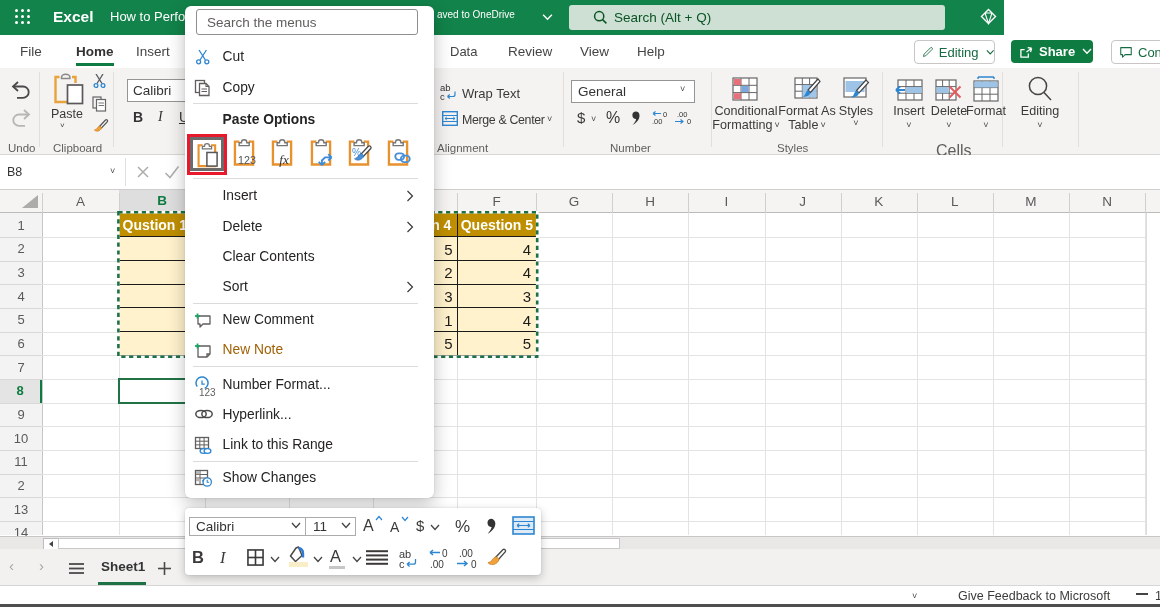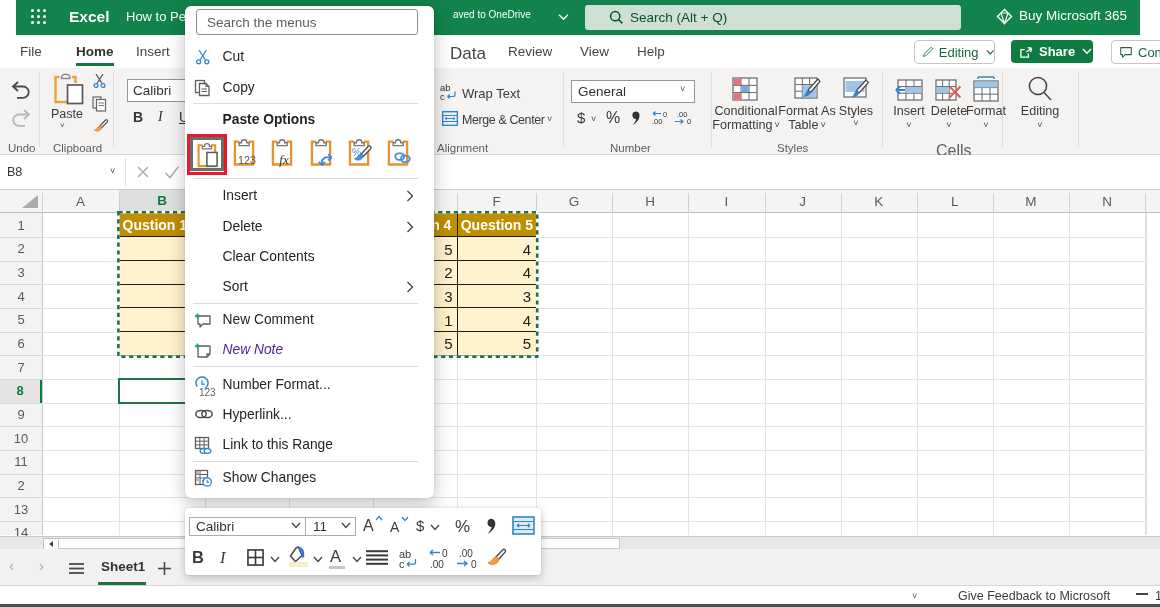--- a/index.html
+++ b/index.html
@@ -1,21 +1,21 @@
 <!DOCTYPE html>
 <html><head><meta charset="utf-8">
 <style>
 html,body{margin:0;padding:0;}
 body{font-family:"Liberation Sans",sans-serif;width:1160px;height:607px;overflow:hidden;position:relative;background:#fff;}
 .ab{position:absolute;}
 .ctr{display:flex;align-items:center;justify-content:center;}
 .vctr{display:flex;align-items:center;}
 </style></head><body>
 
-<div class="ab" style="left:16px;top:0;width:1124px;height:35px;background:#12834A;">
+<div class="ab" style="left:0;top:0;width:1004px;height:35px;background:#12834A;">
 <div class="ab" style="left:15px;top:9px;width:3px;height:3px;border-radius:50%;background:#fff;"></div>
 <div class="ab" style="left:21px;top:9px;width:3px;height:3px;border-radius:50%;background:#fff;"></div>
 <div class="ab" style="left:27px;top:9px;width:3px;height:3px;border-radius:50%;background:#fff;"></div>
 <div class="ab" style="left:15px;top:15px;width:3px;height:3px;border-radius:50%;background:#fff;"></div>
 <div class="ab" style="left:21px;top:15px;width:3px;height:3px;border-radius:50%;background:#fff;"></div>
 <div class="ab" style="left:27px;top:15px;width:3px;height:3px;border-radius:50%;background:#fff;"></div>
 <div class="ab" style="left:15px;top:21px;width:3px;height:3px;border-radius:50%;background:#fff;"></div>
 <div class="ab" style="left:21px;top:21px;width:3px;height:3px;border-radius:50%;background:#fff;"></div>
 <div class="ab" style="left:27px;top:21px;width:3px;height:3px;border-radius:50%;background:#fff;"></div>
 <div class="ab" style="left:53px;top:8px;font-size:15.5px;font-weight:bold;color:#fff;">Excel</div>
@@ -45,21 +45,21 @@
       <line x1="6.47" y1="2.90" x2="5.71" y2="1.05" stroke="#fff" stroke-width="2.4"></line>
       <line x1="11.53" y1="2.90" x2="12.29" y2="1.05" stroke="#fff" stroke-width="2.4"></line>
       <line x1="15.10" y1="6.47" x2="16.95" y2="5.71" stroke="#fff" stroke-width="2.4"></line>
     </svg>
 </div>
 <div class="ab" style="left:0;top:35px;width:1160px;height:33px;background:#fff;">
 <div class="ab" style="left:20px;top:9px;font-size:13.5px;color:#444;">File</div>
 <div class="ab" style="left:76px;top:9px;font-size:13.5px;font-weight:bold;color:#333;">Home</div>
 <div class="ab" style="left:76px;top:28px;width:38px;height:3px;background:#0E7C41;"></div>
 <div class="ab" style="left:136px;top:9px;font-size:13.5px;color:#444;">Insert</div>
-<div class="ab" style="left:450px;top:9px;font-size:17px;color:#444;">Data</div>
+<div class="ab" style="left:450px;top:9px;font-size:13px;color:#444;">Data</div>
 <div class="ab" style="left:508px;top:9px;font-size:13.5px;color:#444;">Review</div>
 <div class="ab" style="left:580px;top:9px;font-size:13.5px;color:#444;">View</div>
 <div class="ab" style="left:637px;top:9px;font-size:13.5px;color:#444;">Help</div>
 <div class="ab vctr" style="left:914px;top:5px;width:79px;height:22px;border:1px solid #C8C6C4;border-radius:4px;background:#fff;">
 <svg style="margin-left:7px;" width="14" height="14" viewBox="0 0 16 16">
         <path d="M2 14 L2.8 11 L11.5 2.3 a1.4 1.4 0 0 1 2 0 l0.2 0.2 a1.4 1.4 0 0 1 0 2 L5 13.2 Z" fill="none" stroke="#156A41" stroke-width="1.2"></path>
       </svg>
 <span style="margin-left:5px;font-size:13px;color:#156A41;">Editing</span>
 <svg style="margin-left:7px;" width="10" height="7" viewBox="0 0 10 7">
         <path d="M1 1 L5 5.2 L9 1" fill="none" stroke="#156A41" stroke-width="1.3"></path>
@@ -476,21 +476,21 @@
 <svg class="ab" style="left:406px;top:281.3px;" width="8" height="12" viewBox="0 0 8 12">
     <path d="M1.5 1 L6.5 6 L1.5 11" fill="none" stroke="#3B3A39" stroke-width="1.2"></path>
   </svg>
 <div class="ab" style="left:192.5px;top:302.8px;width:225px;height:1px;background:#DCDADA;"></div>
 <div class="ab" style="left:222.5px;top:311.5px;font-size:13.8px;font-weight:normal;color:#252423;white-space:nowrap;">New Comment</div>
 <div class="ab" style="left:194px;top:310.5px;width:18px;height:18px;"><svg width="18" height="18" viewBox="0 0 18 18">
       <path d="M4 5 h12 v8 h-7 l-3 3 v-3 h-2 z" fill="none" stroke="#605E5C" stroke-width="1.3" stroke-linejoin="round"></path>
       <line x1="3.5" y1="2.5" x2="3.5" y2="7.5" stroke="#21A366" stroke-width="1.8"></line>
       <line x1="1" y1="5" x2="6" y2="5" stroke="#21A366" stroke-width="1.8"></line>
     </svg></div>
-<div class="ab" style="left:222.5px;top:342px;font-size:13.8px;font-weight:normal;color:#4c1d95;white-space:nowrap;font-style:italic;">New Note</div>
+<div class="ab" style="left:222.5px;top:342px;font-size:13.8px;font-weight:normal;color:#a16207;white-space:nowrap;">New Note</div>
 <div class="ab" style="left:194px;top:341px;width:18px;height:18px;"><svg width="18" height="18" viewBox="0 0 18 18">
       <path d="M4 5 h12 v8 l-3 3 h-9 z" fill="none" stroke="#605E5C" stroke-width="1.3" stroke-linejoin="round"></path>
       <path d="M16 13 h-3 v3" fill="none" stroke="#605E5C" stroke-width="1.3"></path>
       <line x1="3.5" y1="2.5" x2="3.5" y2="7.5" stroke="#21A366" stroke-width="1.8"></line>
       <line x1="1" y1="5" x2="6" y2="5" stroke="#21A366" stroke-width="1.8"></line>
     </svg></div>
 <div class="ab" style="left:192.5px;top:366px;width:225px;height:1px;background:#DCDADA;"></div>
 <div class="ab" style="left:222.5px;top:376.5px;font-size:13.8px;font-weight:normal;color:#252423;white-space:nowrap;">Number Format...</div>
 <div class="ab" style="left:194px;top:375.5px;width:18px;height:18px;"><svg width="22" height="21" viewBox="0 0 22 21">
       <path d="M3.2 10.5 a6 6 0 1 1 7.5 1.8" fill="none" stroke="#2E86D1" stroke-width="1.5"></path>

